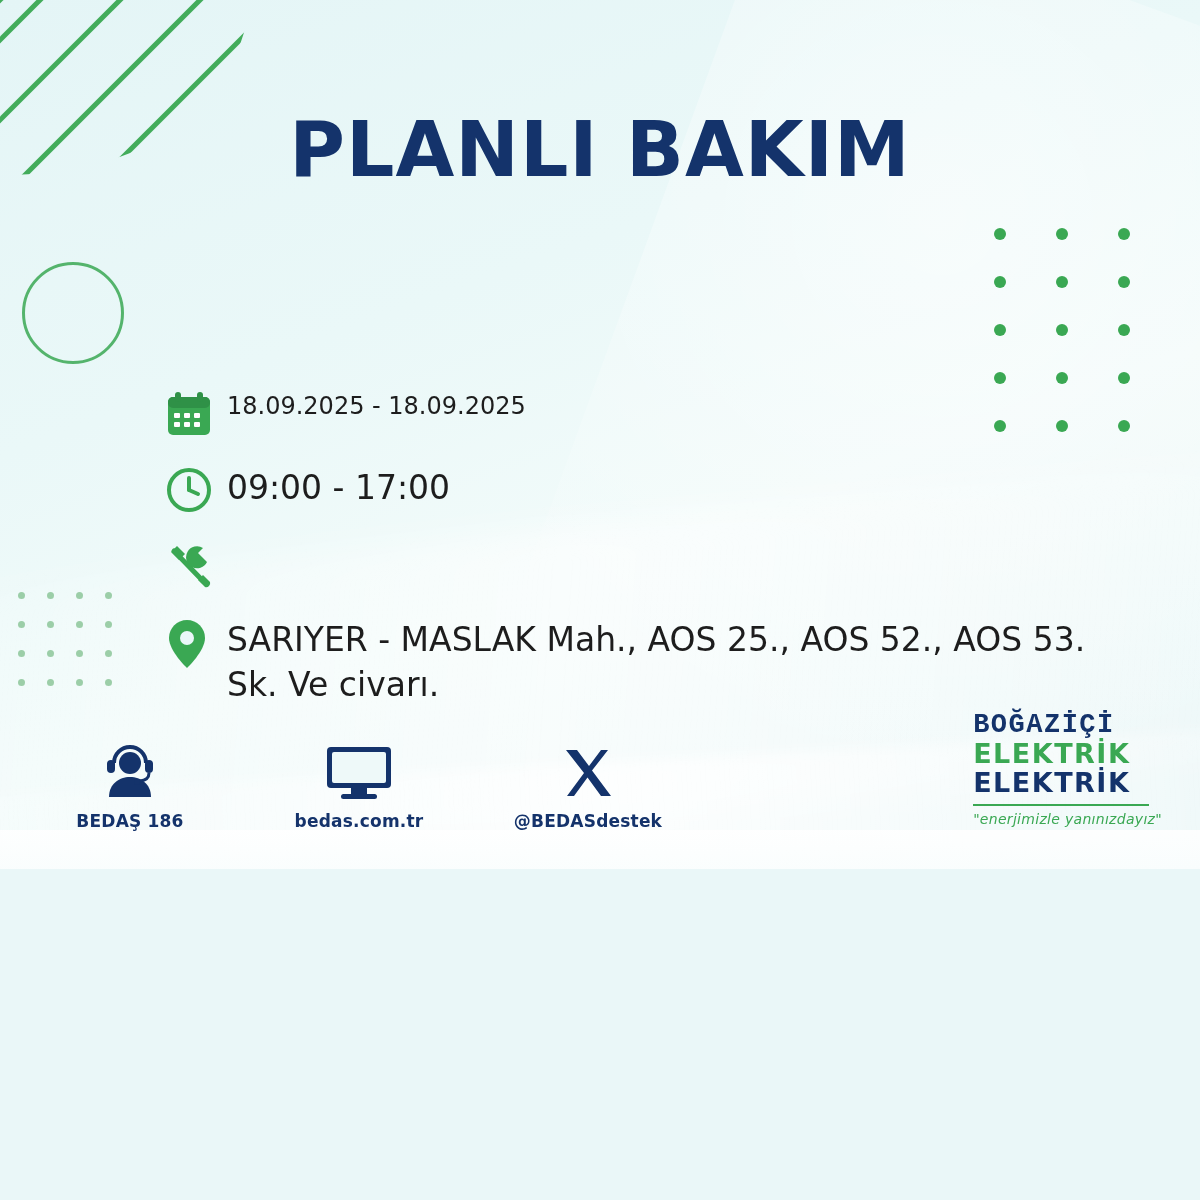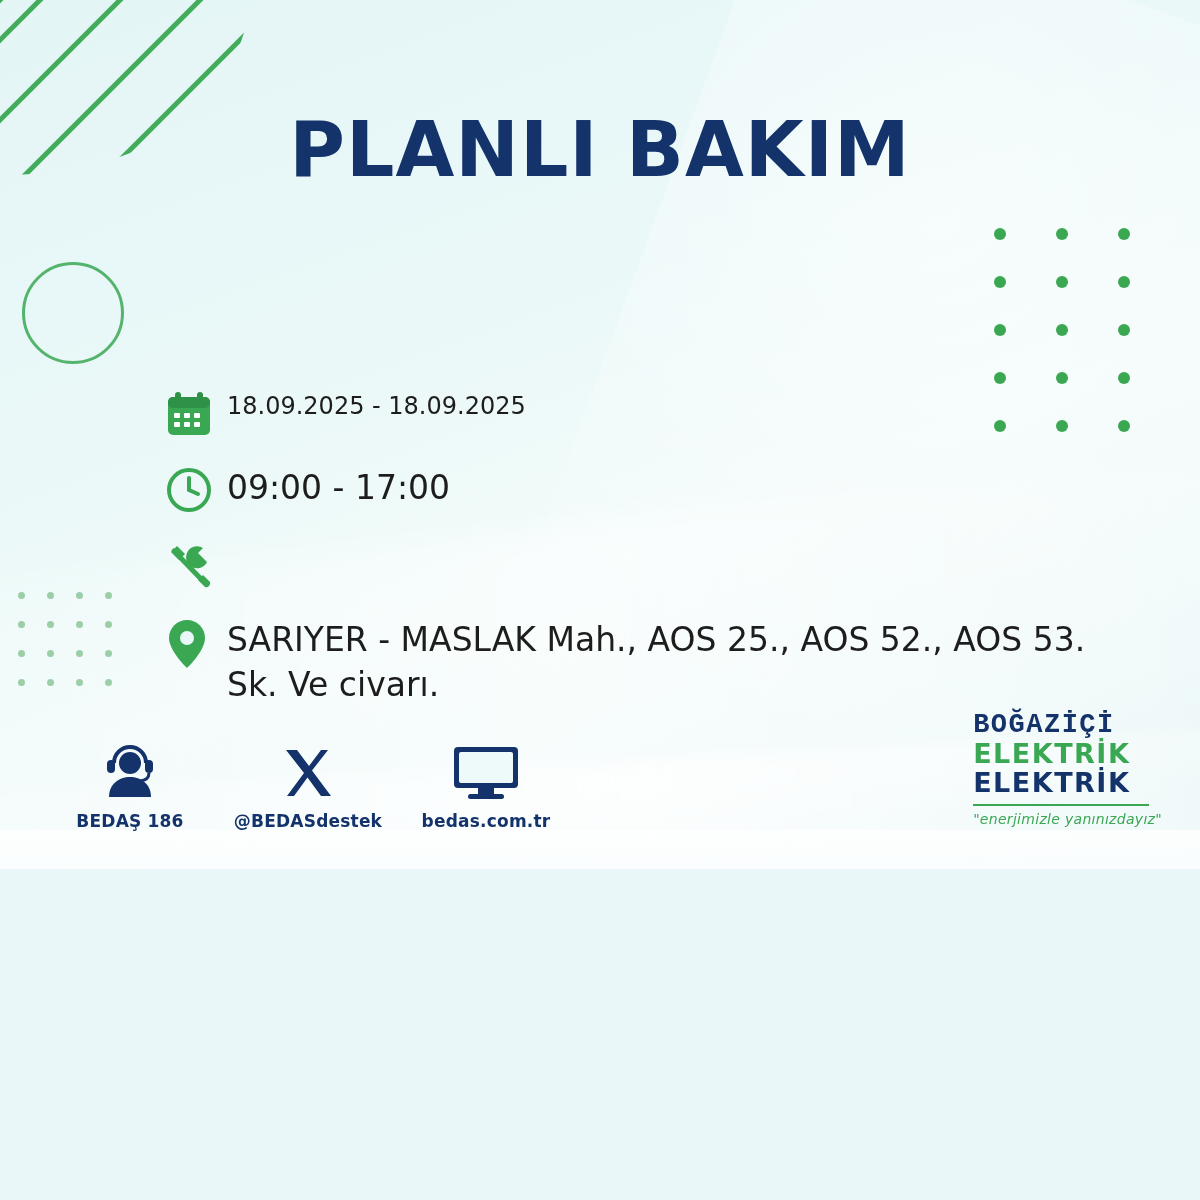--- a/index.html
+++ b/index.html
@@ -167,21 +167,21 @@
     left: 0; bottom: 0;
     width: 1200px;
     height: 180px;
   }
   .footer-items {
     position: absolute;
     left: 55px;
     bottom: 38px;
     display: flex;
     align-items: flex-end;
-    gap: 28px;
+    gap: 79px;
   }
   .f-item {
     width: 150px;
     text-align: center;
   }
   .f-item .f-ico {
     height: 62px;
     display: flex;
     align-items: flex-end;
     justify-content: center;
@@ -374,39 +374,39 @@
             <rect x="44" y="17" width="8" height="13" rx="4" fill="#14336b"></rect>
             <path d="M48 30 q0 7 -9 8" fill="none" stroke="#14336b" stroke-width="3"></path>
             <circle cx="36" cy="39" r="3" fill="#14336b"></circle>
           </svg>
         </div>
         <div class="f-label">BEDAŞ 186</div>
       </div>
 
       <div class="f-item">
         <div class="f-ico">
-          <svg width="56" height="56" viewBox="0 0 56 56" xmlns="http://www.w3.org/2000/svg">
-            <path d="M6 5 L24 28 L7 51 L14 51 L27.5 32.5 L41 51 L51 51 L32 25.5 L48 5 L41 5 L29 21 L17 5 Z" fill="#14336b"></path>
-          </svg>
-        </div>
-        <div class="f-label">@BEDASdestek</div>
-      </div>
-
-      <div class="f-item">
-        <div class="f-ico">
           <svg width="72" height="58" viewBox="0 0 72 58" xmlns="http://www.w3.org/2000/svg">
             <rect x="4" y="4" width="64" height="41" rx="4" fill="#14336b"></rect>
             <rect x="9" y="9" width="54" height="31" rx="2" fill="#eef9f9"></rect>
             <rect x="28" y="45" width="16" height="6" fill="#14336b"></rect>
             <rect x="18" y="51" width="36" height="5" rx="2.5" fill="#14336b"></rect>
           </svg>
         </div>
         <div class="f-label">bedas.com.tr</div>
       </div>
 
+      <div class="f-item">
+        <div class="f-ico">
+          <svg width="56" height="56" viewBox="0 0 56 56" xmlns="http://www.w3.org/2000/svg">
+            <path d="M6 5 L24 28 L7 51 L14 51 L27.5 32.5 L41 51 L51 51 L32 25.5 L48 5 L41 5 L29 21 L17 5 Z" fill="#14336b"></path>
+          </svg>
+        </div>
+        <div class="f-label">@BEDASdestek</div>
+      </div>
+
     </div>
 
     <div class="brand">
       <div class="brand-line brand-1">BOĞAZİÇİ</div>
       <div class="brand-line brand-2">ELEKTRİK</div>
       <div class="brand-line brand-3">ELEKTRİK</div>
       <div class="brand-rule"></div>
       <div class="brand-slogan">"enerjimizle yanınızdayız"</div>
     </div>
 

